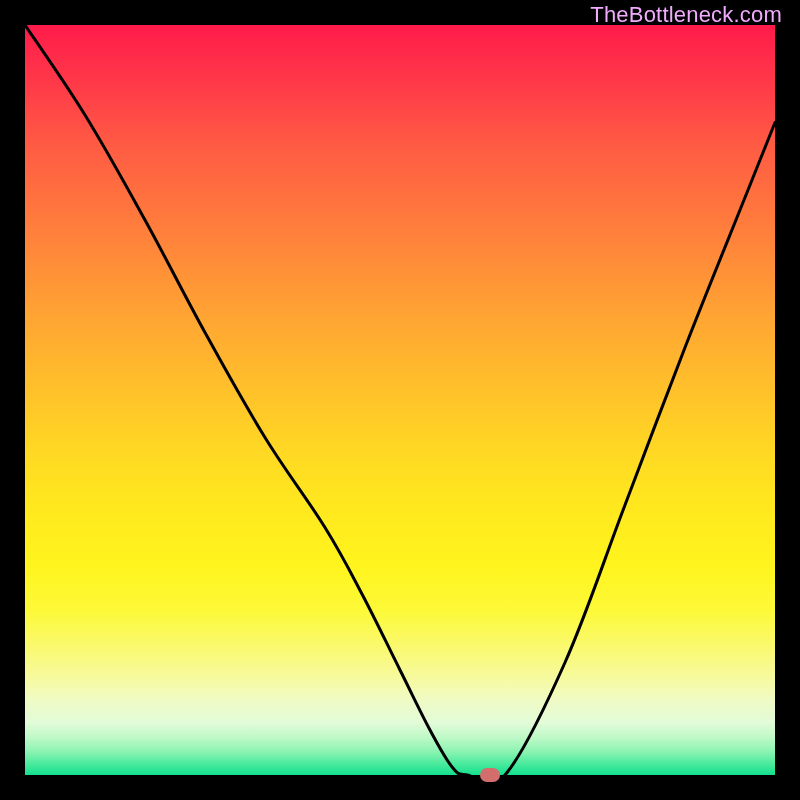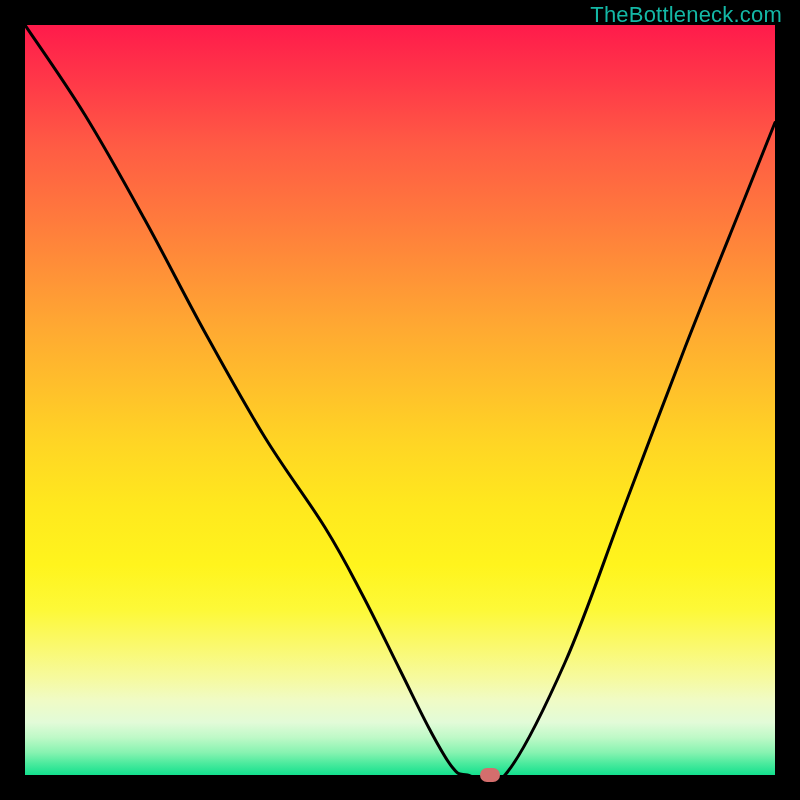--- a/index.html
+++ b/index.html
@@ -8,21 +8,21 @@
     width: 800px;
     height: 800px;
     background: #000;
     position: relative;
     overflow: hidden;
   }
   .watermark {
     position: absolute;
     top: 2px;
     right: 18px;
-    color: #14b8a6;
+    color: #f0abfc;
     font-family: Arial, Helvetica, sans-serif;
     font-size: 22px;
     font-weight: 400;
     letter-spacing: 0.2px;
     z-index: 10;
   }
   .plot-frame {
     position: absolute;
     left: 25px;
     top: 25px;

